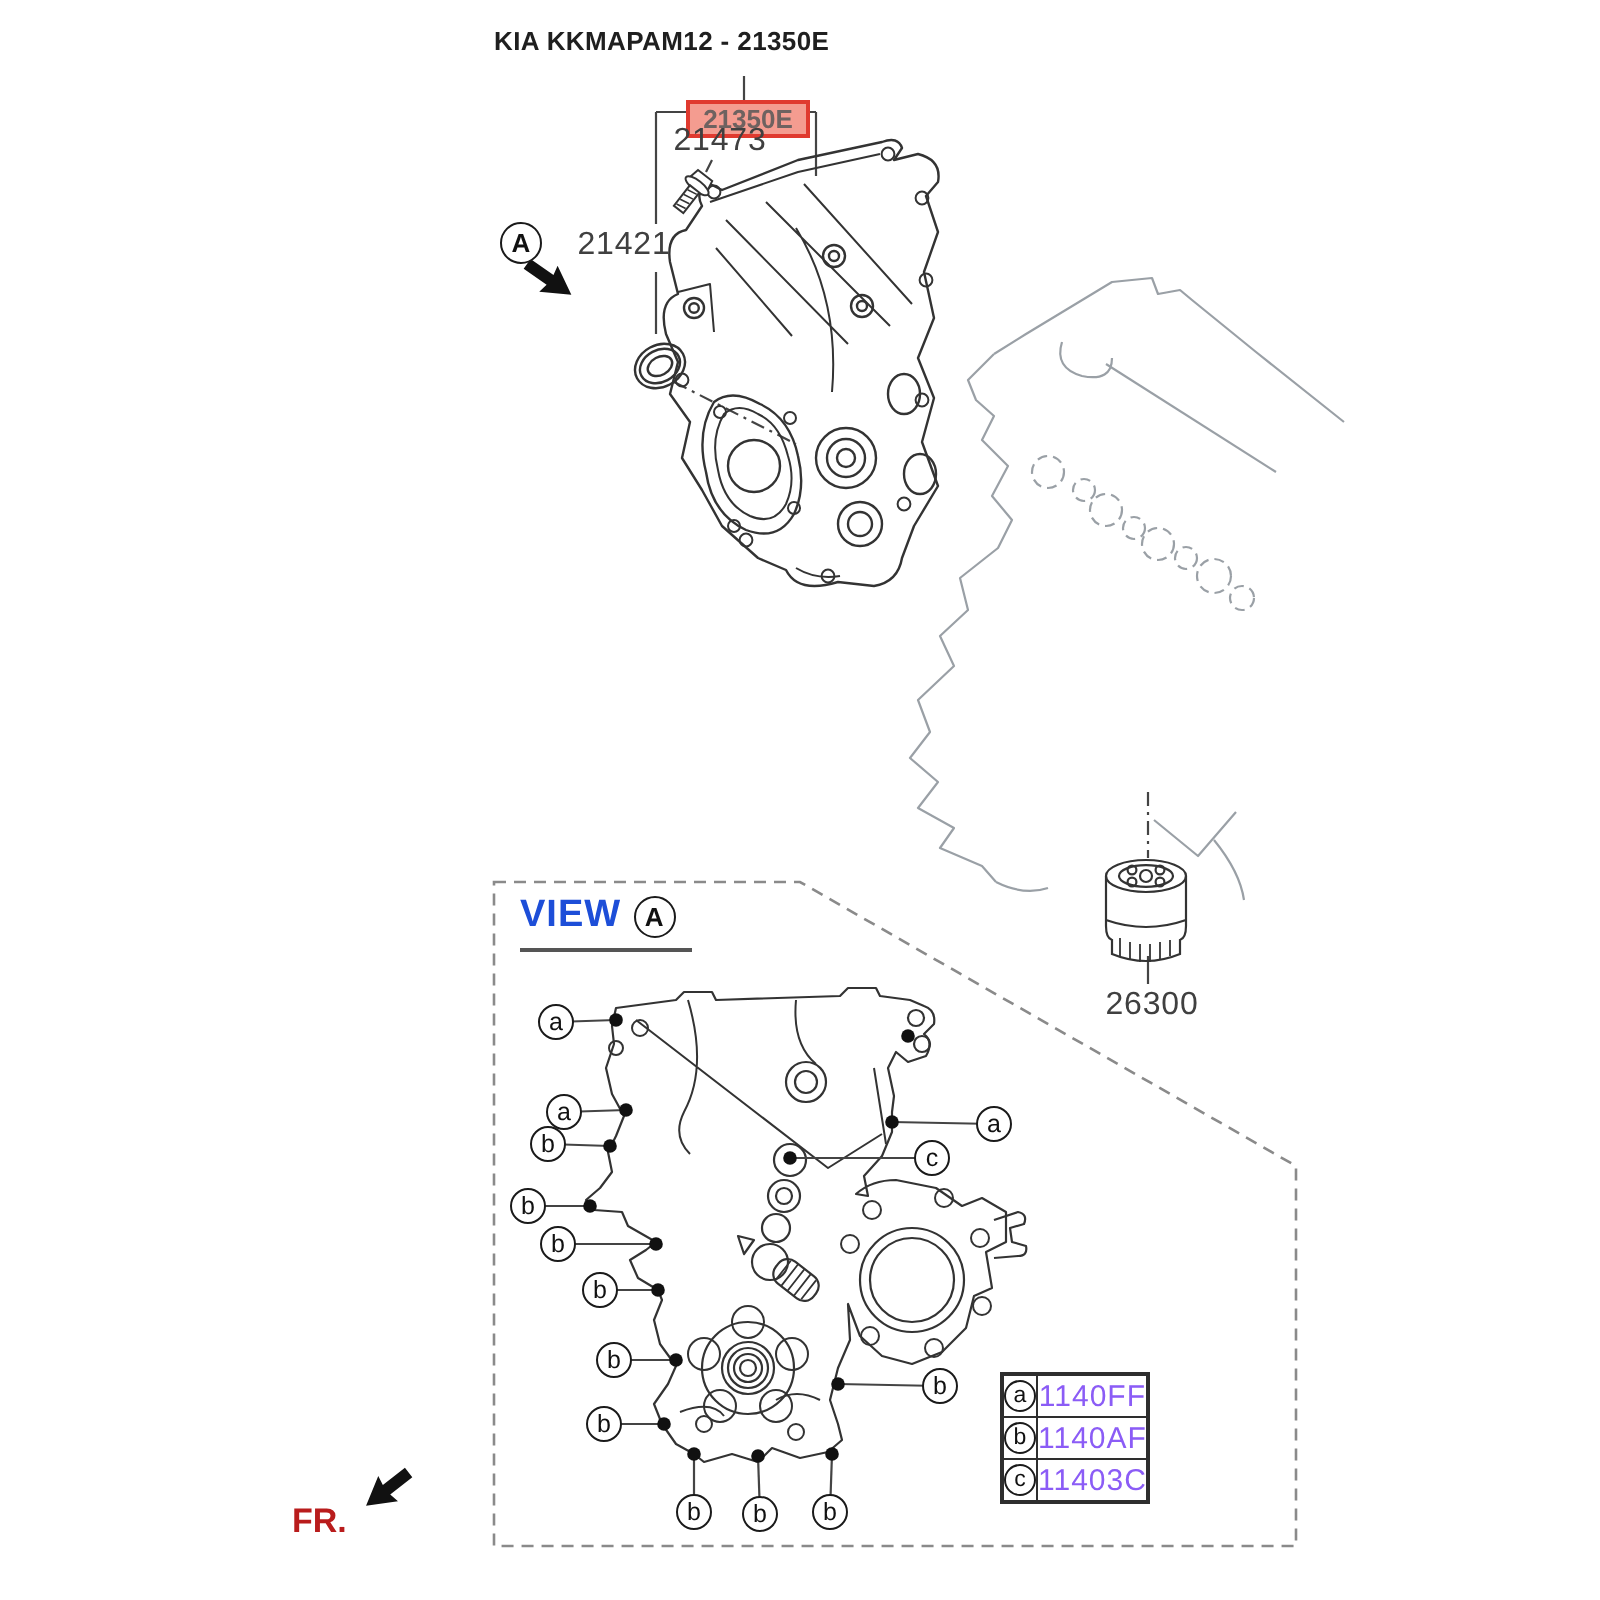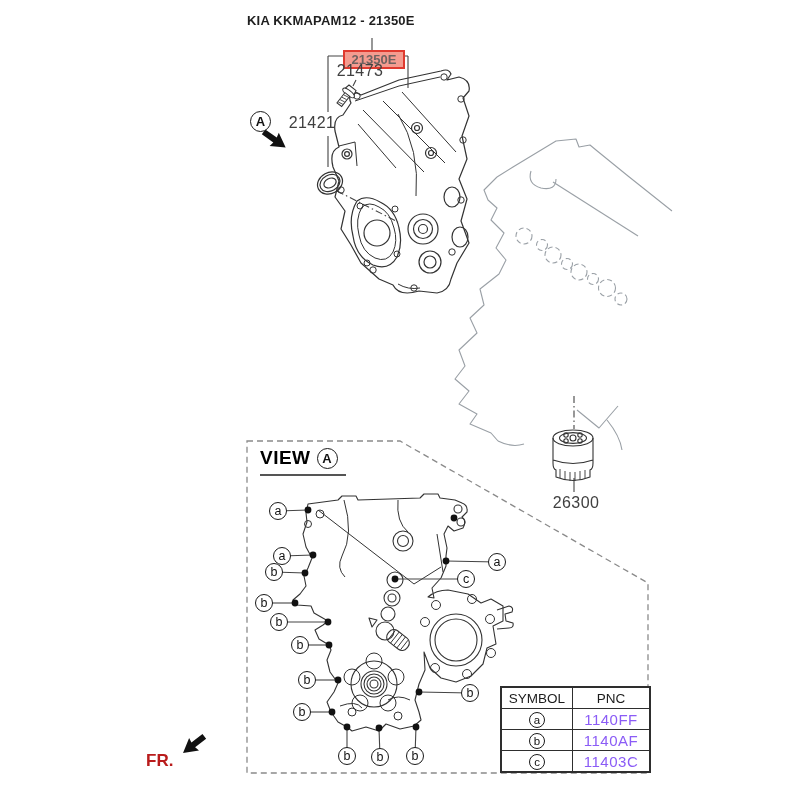--- a/index.html
+++ b/index.html
@@ -11,21 +11,21 @@
       color:#6e6260;font-size:13px;font-weight:700;display:flex;align-items:center;justify-content:center;line-height:1;margin-top:29px;}
   .pn{font-size:16px;color:#404040;letter-spacing:.4px;width:56px;text-align:center;}
   .pn-bolt{left:332px;top:62px;}
   .pn-seal{left:284px;top:114px;}
   .pn-filter{left:548px;top:494px;}
   .circ{border:1.5px solid #1a1a1a;border-radius:50%;background:#fff;color:#111;
         display:flex;align-items:center;justify-content:center;line-height:1;box-sizing:border-box;}
   .dirA{left:250px;top:111px;width:21px;height:21px;font-size:13px;font-weight:700;}
   .view-wrap{left:260px;top:447px;display:flex;align-items:center;gap:6px;
              border-bottom:2px solid #555;padding:0 8px 5px 0;}
-  .view-txt{font-size:19px;font-weight:700;color:#000000;letter-spacing:.5px;}
+  .view-txt{font-size:19px;font-weight:700;color:#1d4ed8;letter-spacing:.5px;}
   .view-circ{width:21px;height:21px;font-size:13px;font-weight:700;}
   .callout{width:18px;height:18px;border:1.3px solid #1a1a1a;border-radius:50%;background:#fff;
            color:#111;font-size:12.5px;display:flex;align-items:center;justify-content:center;
            line-height:1;box-sizing:border-box;position:absolute;}
   .fr{left:146px;top:751px;font-size:17px;font-weight:700;color:#b91c1c;}
   .ptable{position:absolute;left:500px;top:686px;border-collapse:collapse;background:#fff;
           border:2px solid #2e2e2e;}
   .ptable th,.ptable td{border:1px solid #2e2e2e;text-align:center;padding:0;}
   .ptable th{width:70px;height:20px;font-size:13.5px;font-weight:500;color:#1c1c1c;}
   .ptable th.pnc-col{width:76px;}
@@ -260,24 +260,20 @@
   <div class="callout" style="left:293px;top:703px;">b</div>
   <div class="callout" style="left:338px;top:747px;">b</div>
   <div class="callout" style="left:371px;top:748px;">b</div>
   <div class="callout" style="left:406px;top:747px;">b</div>
   <div class="callout" style="left:461px;top:684px;">b</div>
   <div class="callout" style="left:488px;top:553px;">a</div>
   <div class="callout" style="left:457px;top:570px;">c</div>
 
   <table class="ptable">
     <tbody>
-        <tr>
-      <th>SYMBOL</th>
-      <th class="pnc-col">PNC</th>
-    </tr>
     <tr>
       <td><span class="tcirc">a</span></td>
       <td class="pnc">1140FF</td>
     </tr>
     <tr>
       <td><span class="tcirc">b</span></td>
       <td class="pnc">1140AF</td>
     </tr>
     <tr>
       <td><span class="tcirc">c</span></td>

